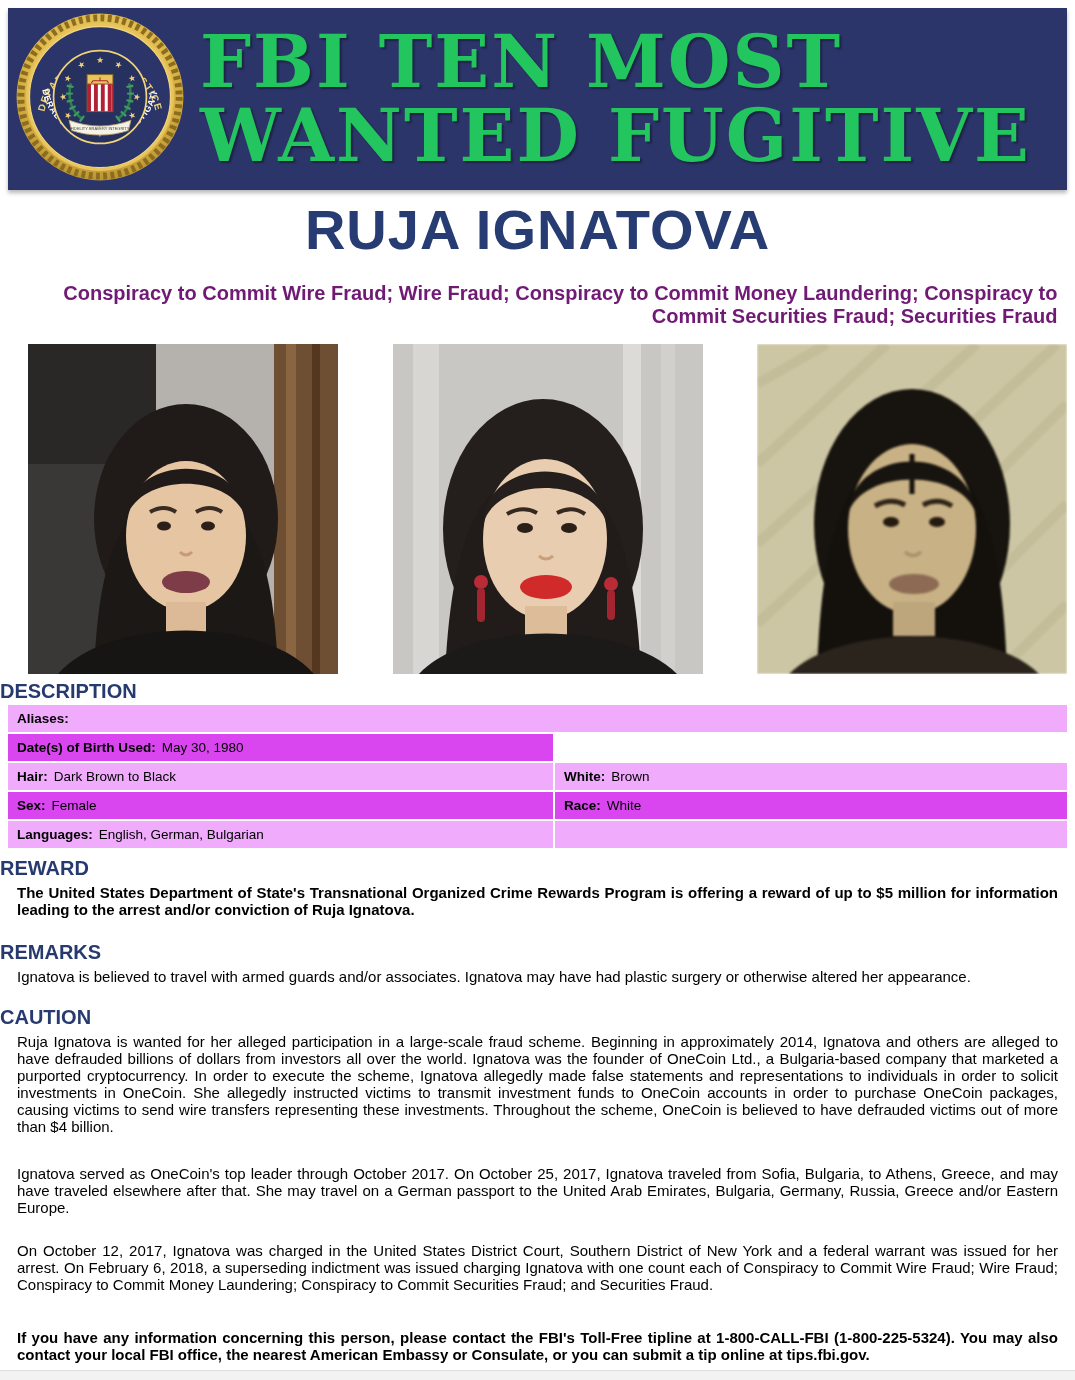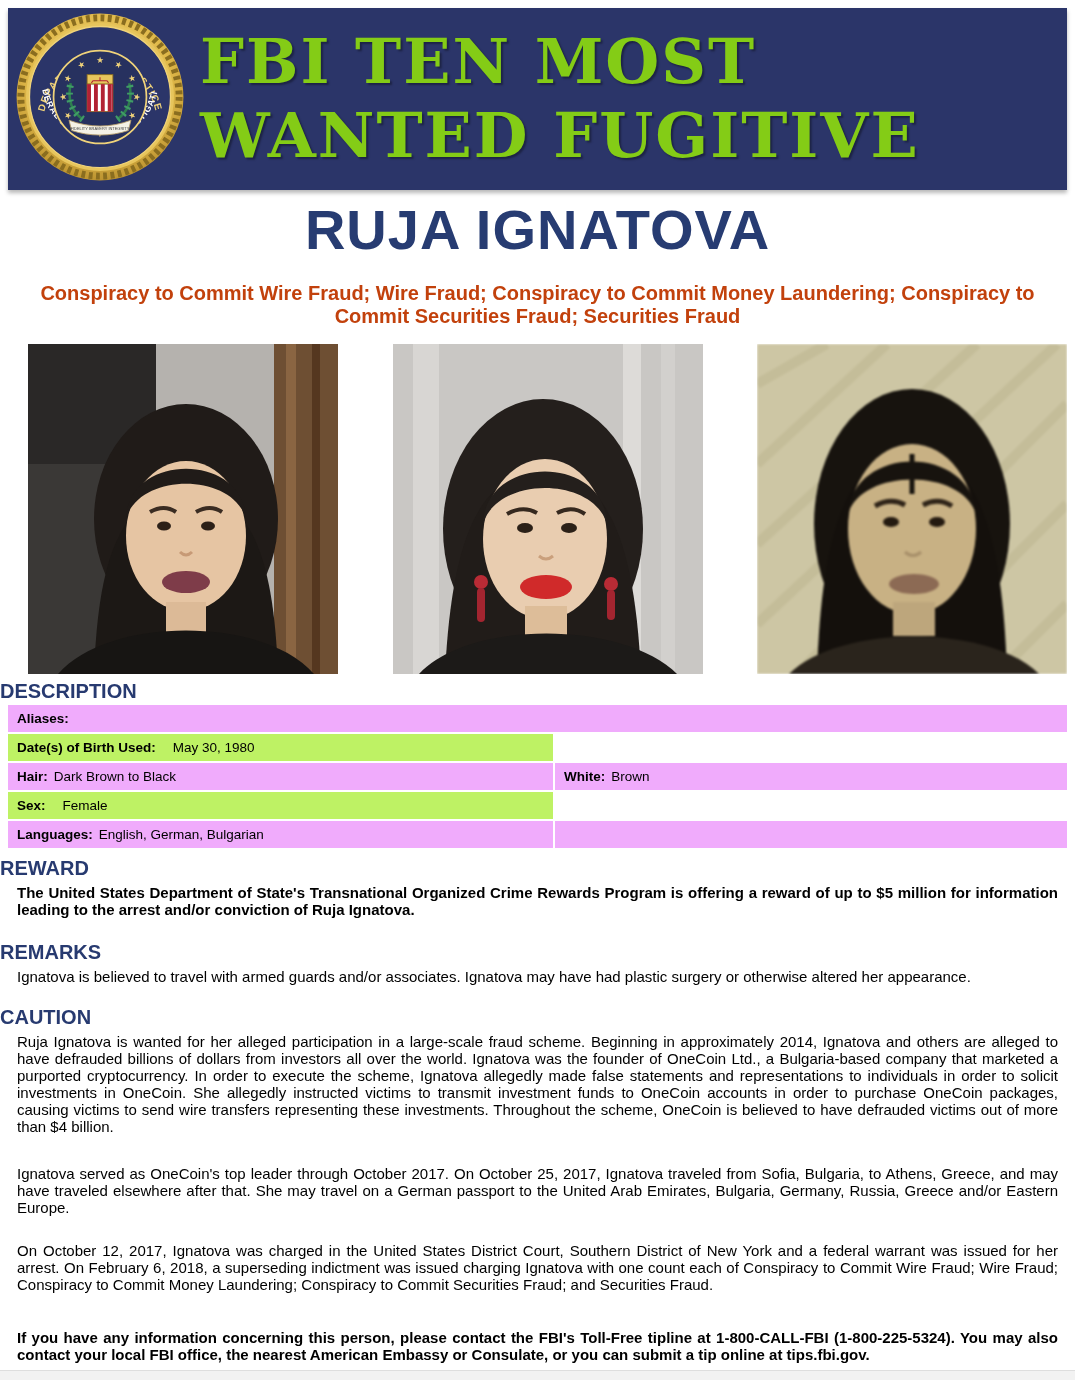--- a/index.html
+++ b/index.html
@@ -3,30 +3,30 @@
 <meta charset="utf-8">
 <style>
   html,body{margin:0;padding:0;background:#ffffff;}
   body{width:1075px;height:1380px;position:relative;overflow:hidden;
        font-family:"Liberation Sans",sans-serif;color:#000;}
 
   
   .banner{margin:8px 8px 0;height:182px;background:#2b3569;display:flex;
           align-items:center;box-shadow:0 3px 4px rgba(0,0,0,.28);}
   .seal-wrap{flex:0 0 auto;margin-left:6px;}
-  .banner-title{flex:1;margin-left:14px;color:#84cc16;
+  .banner-title{flex:1;margin-left:14px;color:#22c55e;
                 font-family:"DejaVu Serif","Liberation Serif",serif;
-                font-weight:700;font-size:62px;line-height:74px;
+                font-weight:700;font-size:72px;line-height:74px;
                 letter-spacing:2px;text-shadow:2px 2px 2px rgba(0,0,0,.35);
                 white-space:nowrap;}
 
   
   .name{margin-top:12px;text-align:center;color:#273c72;font-weight:700;
         font-size:56px;line-height:1;letter-spacing:1px;}
-  .charges{margin:24px auto 0;max-width:1040px;text-align:center;color:#c2410c;
+  .charges{margin:24px auto 0;max-width:1040px;text-align:right;color:#701a75;
            font-weight:700;font-size:20px;line-height:23px;}
 
   
   .photos{margin:16px 8px 0 28px;height:330px;display:flex;
           justify-content:space-between;}
   .photo{width:310px;height:330px;overflow:hidden;}
   .photo svg{display:block;}
 
   
   .sec-head{text-align:left;color:#273a70;font-weight:700;font-size:20px;
@@ -34,21 +34,21 @@
   .h-desc{margin-top:7px;}
   .h-reward{margin-top:10px;}
   .h-remarks{margin-top:24px;}
   .h-caution{margin-top:22px;}
 
   
   .desc-table{margin:4px 8px 0;display:flex;flex-direction:column;gap:2px;}
   .t-row{display:flex;gap:2px;}
   .t-cell{background:#f0abfc;min-height:25px;display:flex;align-items:center;
           padding:1px 0 1px 9px;font-size:13.5px;}
-  .t-row.white .t-cell{background:#bef264;gap:11px;}
+  .t-row.white .t-cell{background:#d946ef;}
   .t-cell.full{flex:1 1 100%;}
   .t-cell.left{flex:0 0 536px;}
   .t-cell.right{flex:1 1 auto;}
   .t-label{font-weight:700;margin-right:6px;white-space:nowrap;}
 
   
   .para{margin:6px 17px 0;font-size:15px;line-height:17px;text-align:justify;}
   .para.bold{font-weight:700;}
   .p-c2{margin-top:30px;}
   .p-c3{margin-top:26px;}
@@ -220,20 +220,24 @@
     <div class="t-cell right">
       <span class="t-label">White:</span>
       <span>Brown</span>
     </div>
   </div>
   <div class="t-row white">
     <div class="t-cell left">
       <span class="t-label">Sex:</span>
       <span>Female</span>
     </div>
+    <div class="t-cell right">
+      <span class="t-label">Race:</span>
+      <span>White</span>
+    </div>
   </div>
   <div class="t-row">
     <div class="t-cell left">
       <span class="t-label">Languages:</span>
       <span>English, German, Bulgarian</span>
     </div>
     <div class="t-cell right"></div>
   </div>
 </div>
 

